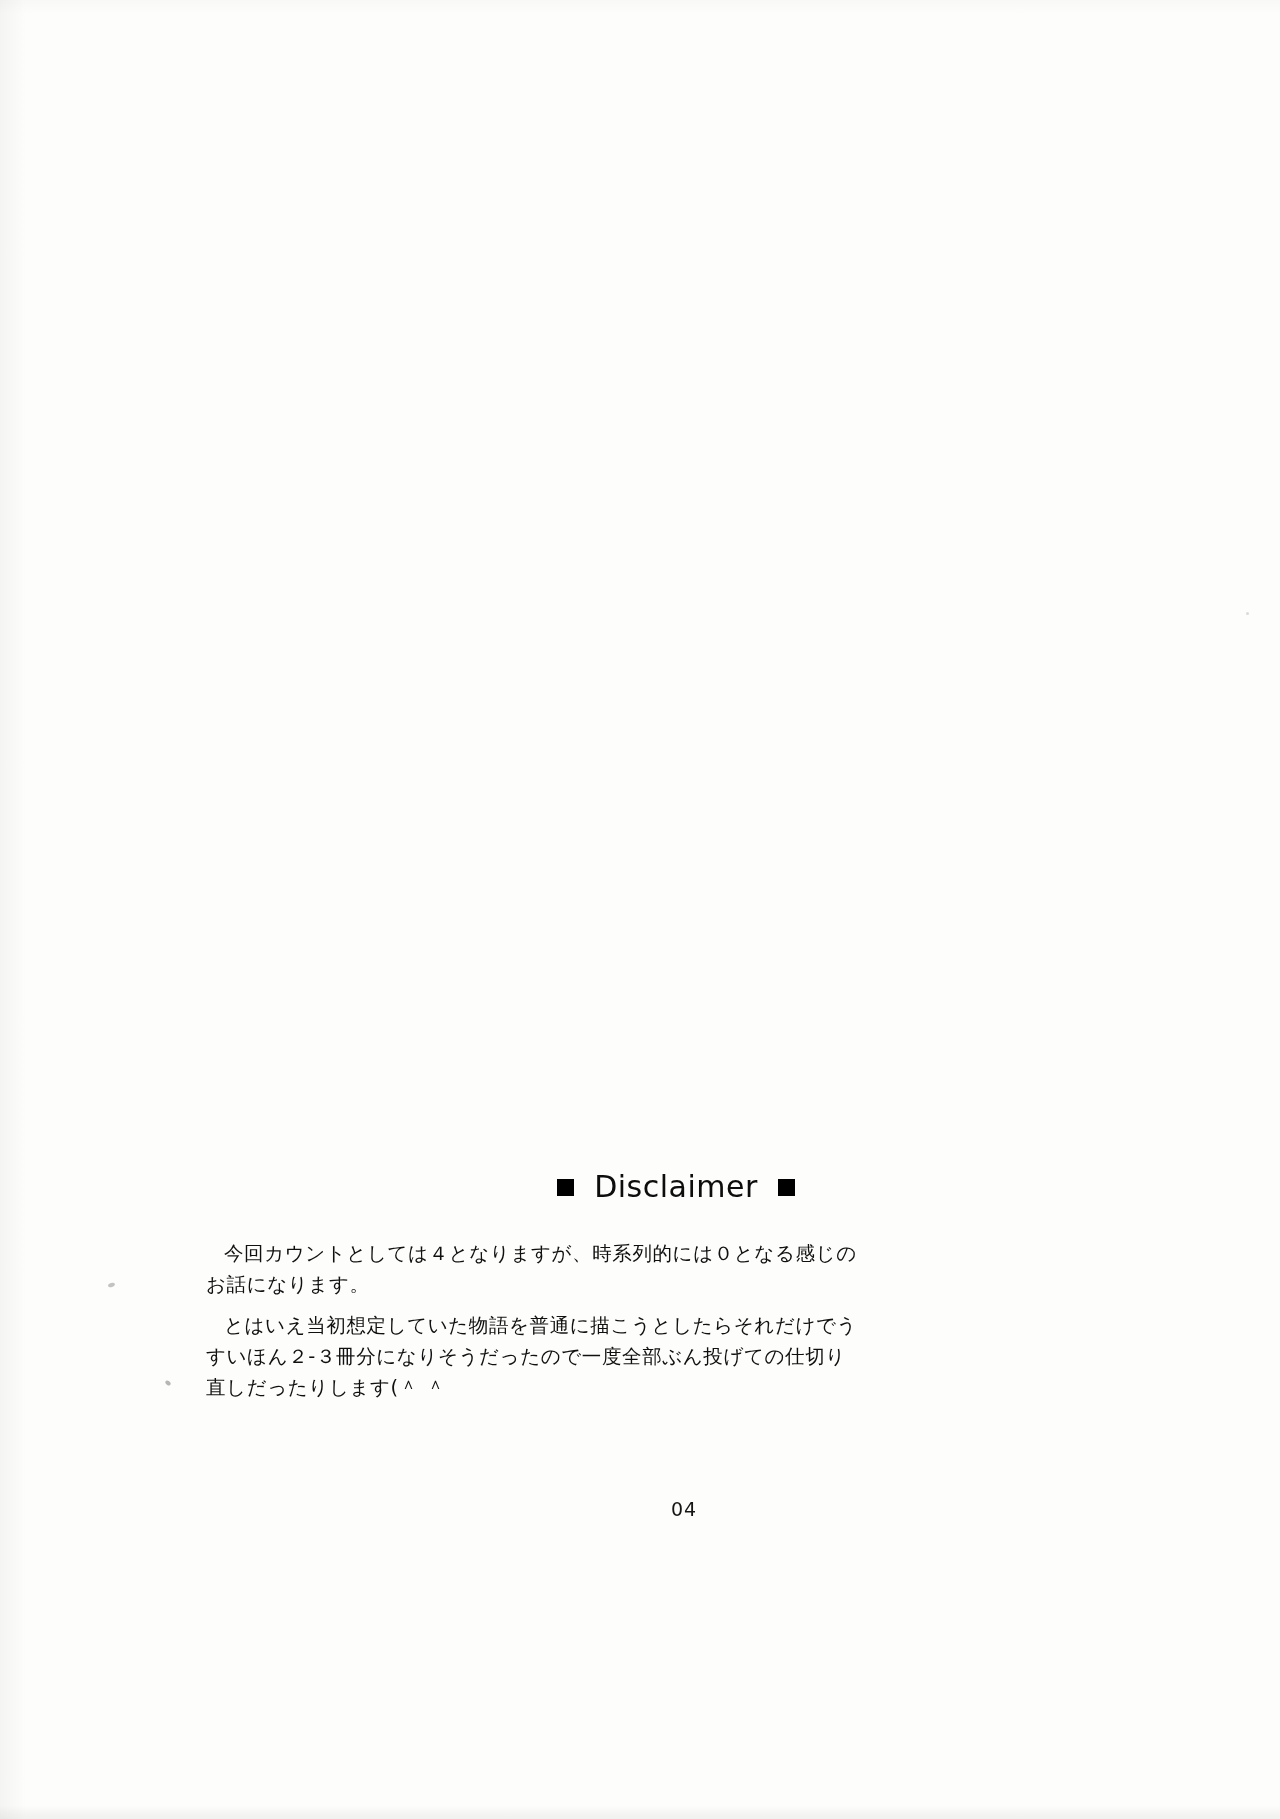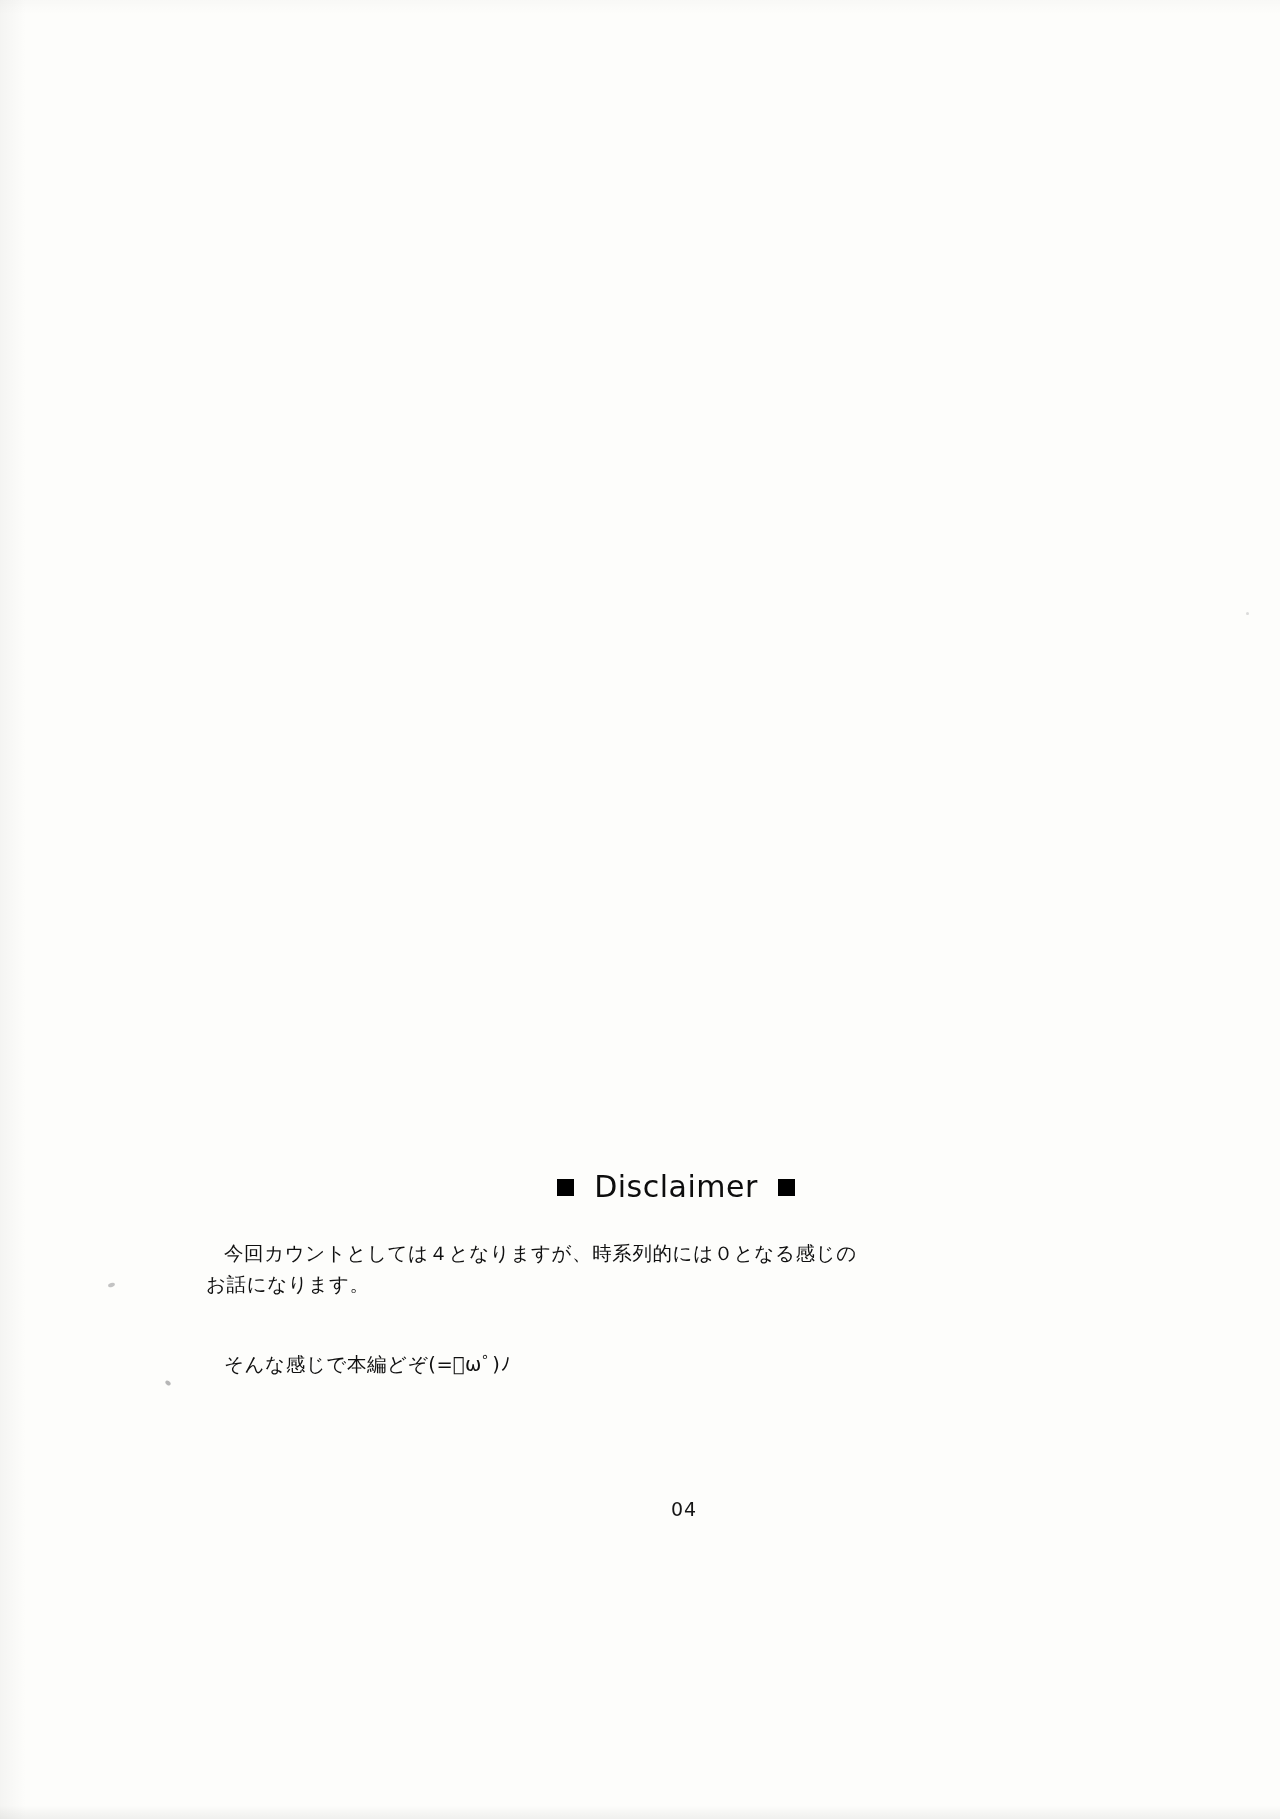--- a/index.html
+++ b/index.html
@@ -134,22 +134,24 @@
 
   <div class="heading">
     <span class="sq"></span>
     <span class="heading-text">Disclaimer</span>
     <span class="sq"></span>
   </div>
 
   <div class="body-block">
     <p class="para indent">今回カウントとしては４となりますが、時系列的には０となる感じの
 お話になります。</p>
+    <p class="para indent">とはいえ当初想定していた物語を普通に描こうとしたらそれだけでう
+すいほん２-３冊分になりそうだったので一度全部ぶん投げての仕切り
+直しだったりします(＾ ＾ゞ</p>
     <div class="para-gap"></div>
-    <p class="para indent">そんな感じで本編どぞ(=ﾟωﾟ)ﾉ</p>
   </div>
 
   <div class="page-number">04</div>
 
   <span class="speck s1"></span>
   <span class="speck s2"></span>
   <span class="speck s3"></span>
 
 </div>
 

